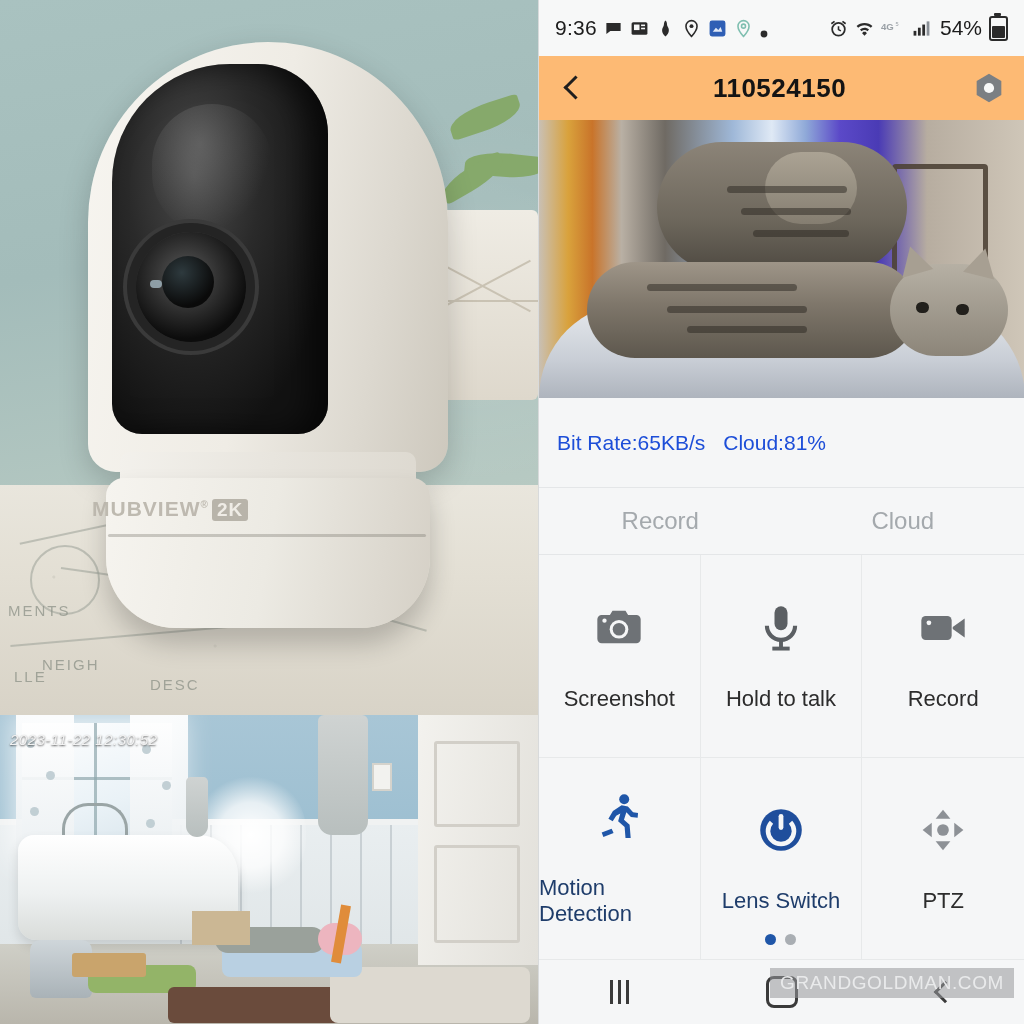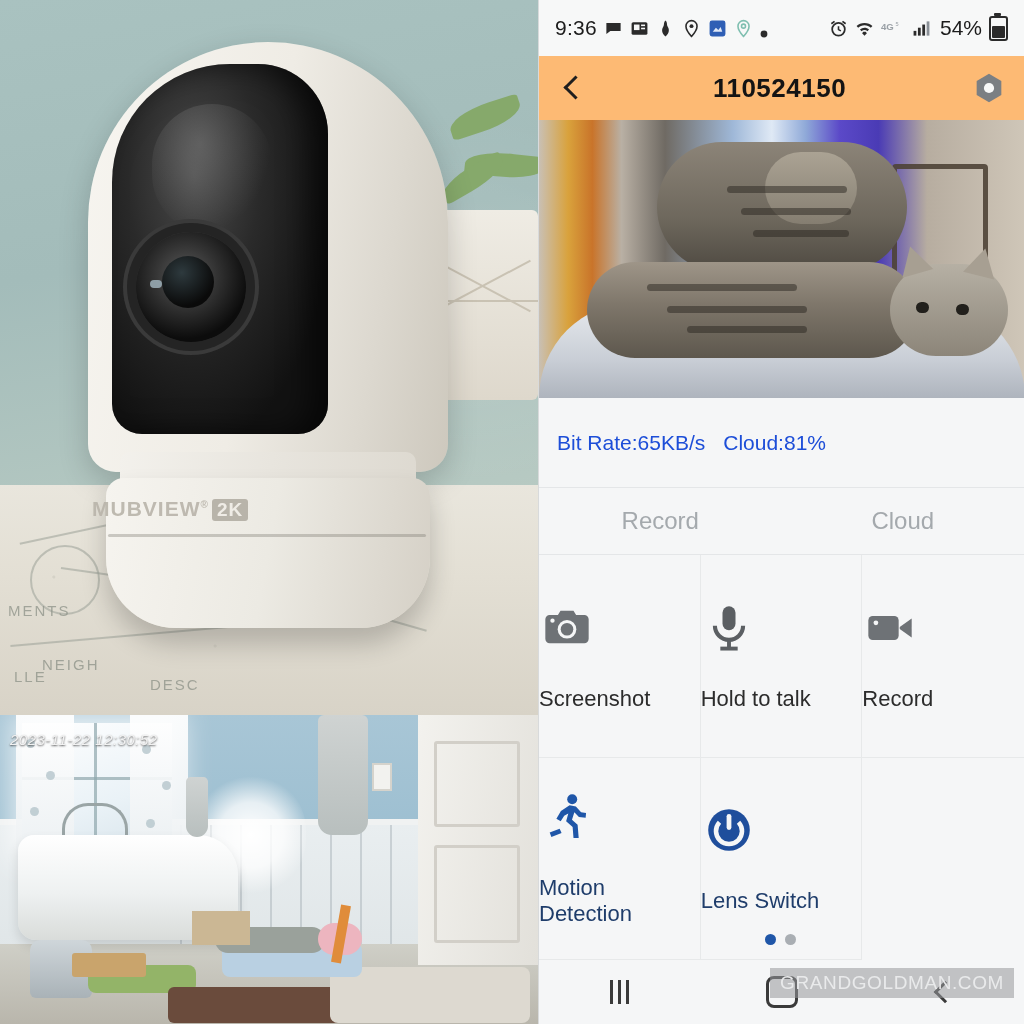--- a/index.html
+++ b/index.html
@@ -133,21 +133,21 @@
   .netinfo{height:90px;background:#f5f6f7;display:flex;align-items:center;padding:0 18px;box-sizing:border-box;
     border-bottom:1px solid #e4e6e8;}
   .netinfo span{color:#1d4ed8;font-size:21px;}
   .netinfo .gap{display:inline-block;width:18px;}
 
   .tabs{height:66px;display:flex;background:#f5f6f7;border-bottom:1px solid #e4e6e8;}
   .tab{flex:1;display:flex;align-items:center;justify-content:center;font-size:24px;color:#a4a9ad;cursor:pointer;}
   .tab.active{color:#1b1b1b;}
 
   .grid{flex:1;display:grid;grid-template-columns:repeat(3,1fr);grid-template-rows:1fr 1fr;background:#f5f6f7;}
-  .cell{display:flex;flex-direction:column;justify-content:center;gap:30px;
+  .cell{display:flex;flex-direction:column;align-items:center;justify-content:center;gap:30px;
     border-right:1px solid #e7e9ea;border-bottom:1px solid #e7e9ea;position:relative;cursor:pointer;}
   .cell:nth-child(3n){border-right:none;}
   .cell-ic{width:56px;height:56px;display:flex;align-items:center;justify-content:center;}
   .cell-lbl{font-size:22px;color:#2c2c2c;}
   .cell-lbl.blue{color:#1f3d6b;}
 
   .dots{position:absolute;left:0;right:0;bottom:14px;display:flex;justify-content:center;gap:9px;}
   .dot{width:11px;height:11px;border-radius:6px;background:#a9aeb3;}
   .dot.on{background:#1f56a8;}
 
@@ -454,20 +454,32 @@
             <rect x="10.9" y="4.6" width="2.2" height="7.4" rx="1.1" fill="#f5f6f7"></rect>
           </svg>
         </div>
         <div class="cell-lbl blue">Lens Switch</div>
         <div class="dots">
           <span class="dot on"></span>
           <span class="dot"></span>
         </div>
       </div>
 
+      <div class="cell">
+        <div class="cell-ic">
+          <svg width="52" height="52" viewBox="0 0 24 24">
+            <path d="M12 2.6l3.4 4.2H8.6z" fill="#8d9196"></path>
+            <path d="M12 21.4l-3.4-4.2h6.8z" fill="#8d9196"></path>
+            <path d="M2.6 12l4.2-3.4v6.8z" fill="#8d9196"></path>
+            <path d="M21.4 12l-4.2 3.4V8.6z" fill="#8d9196"></path>
+            <circle cx="12" cy="12" r="2.7" fill="#8d9196"></circle>
+          </svg>
+        </div>
+        <div class="cell-lbl">PTZ</div>
+      </div>
     </div>
 
     <div class="navbar">
       <div class="nav-btn">
         <span class="nav-recents">
             <i></i>
             <i></i>
             <i></i>
           </span>
       </div>

